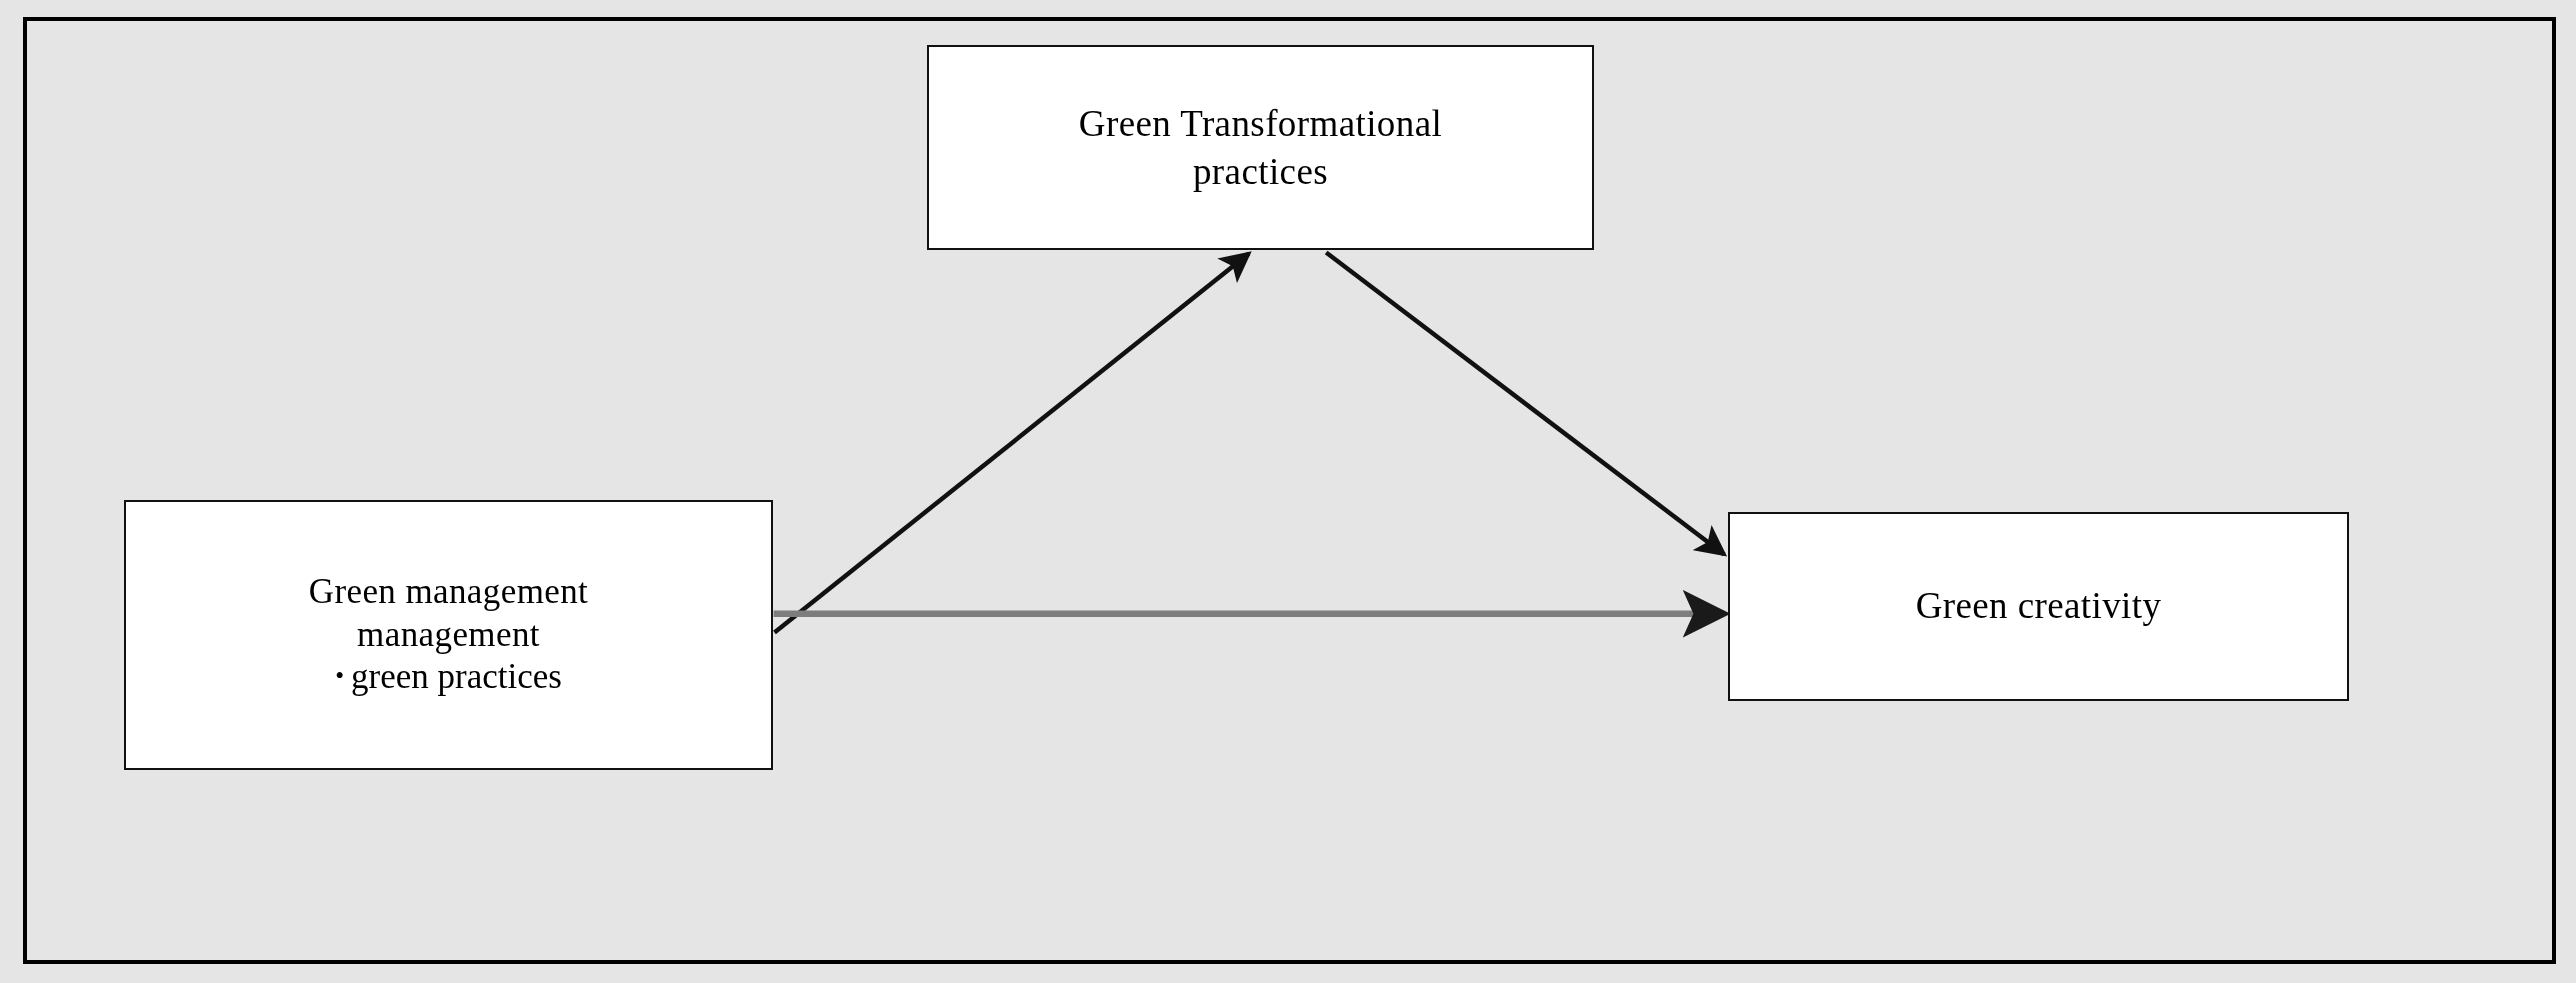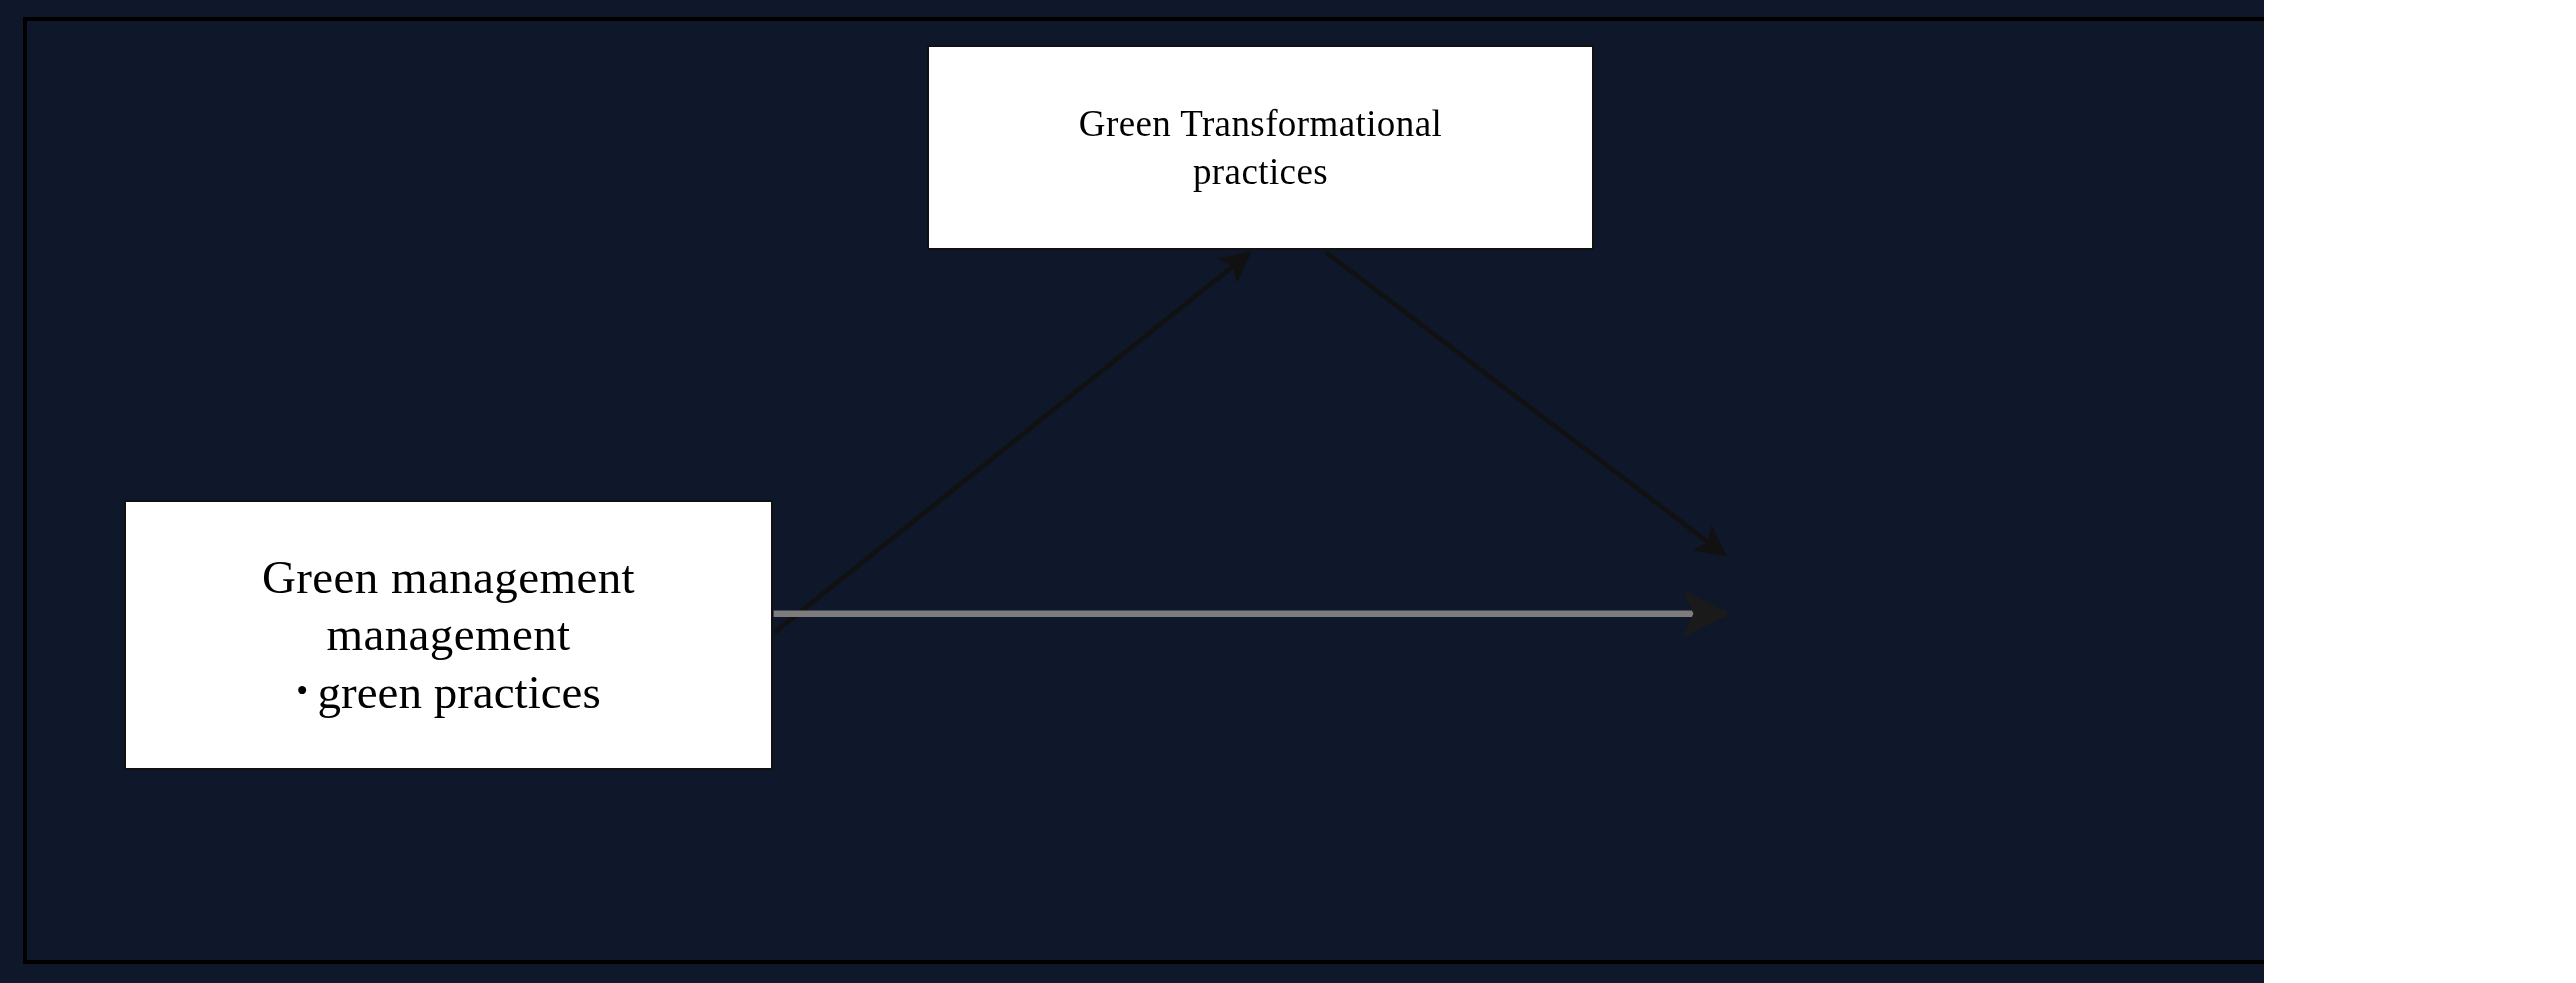--- a/index.html
+++ b/index.html
@@ -6,23 +6,23 @@
     margin: 0;
     padding: 0;
     background: #ffffff;
   }
   body {
     font-family: "Liberation Serif", "DejaVu Serif", serif;
     color: #000000;
   }
   #canvas {
     position: relative;
-    width: 2264px;
+    width: 2576px;
     height: 984px;
-    background: #0f172a;
+    background: #e5e5e5;
     overflow: hidden;
   }
   
   .outer-frame {
     position: absolute;
     left: 23.4px;
     top: 17px;
     width: 2533px;
     height: 947px;
     border: 4.5px solid #000000;
@@ -53,21 +53,21 @@
     width: 667px;
     height: 205px;
     font-size: 37px;
     line-height: 1.28;
   }
   #box-initiatives {
     left: 124px;
     top: 500px;
     width: 649px;
     height: 270px;
-    font-size: 47px;
+    font-size: 35px;
     line-height: 1.22;
   }
   #box-creativity {
     left: 1728px;
     top: 512px;
     width: 621px;
     height: 189px;
     font-size: 37px;
     line-height: 1.25;
   }
@@ -121,15 +121,18 @@
   </div>
 
   <div class="node-box" id="box-initiatives">
     <span class="node-line">Green management</span>
     <span class="node-line">management</span>
     <span class="bullet-line">
       <span class="bullet-mark">•</span><span>green practices</span>
     </span>
   </div>
 
+  <div class="node-box" id="box-creativity">
+    <span class="node-line">Green creativity</span>
+  </div>
 
 </div>
 
 
 </body></html>

